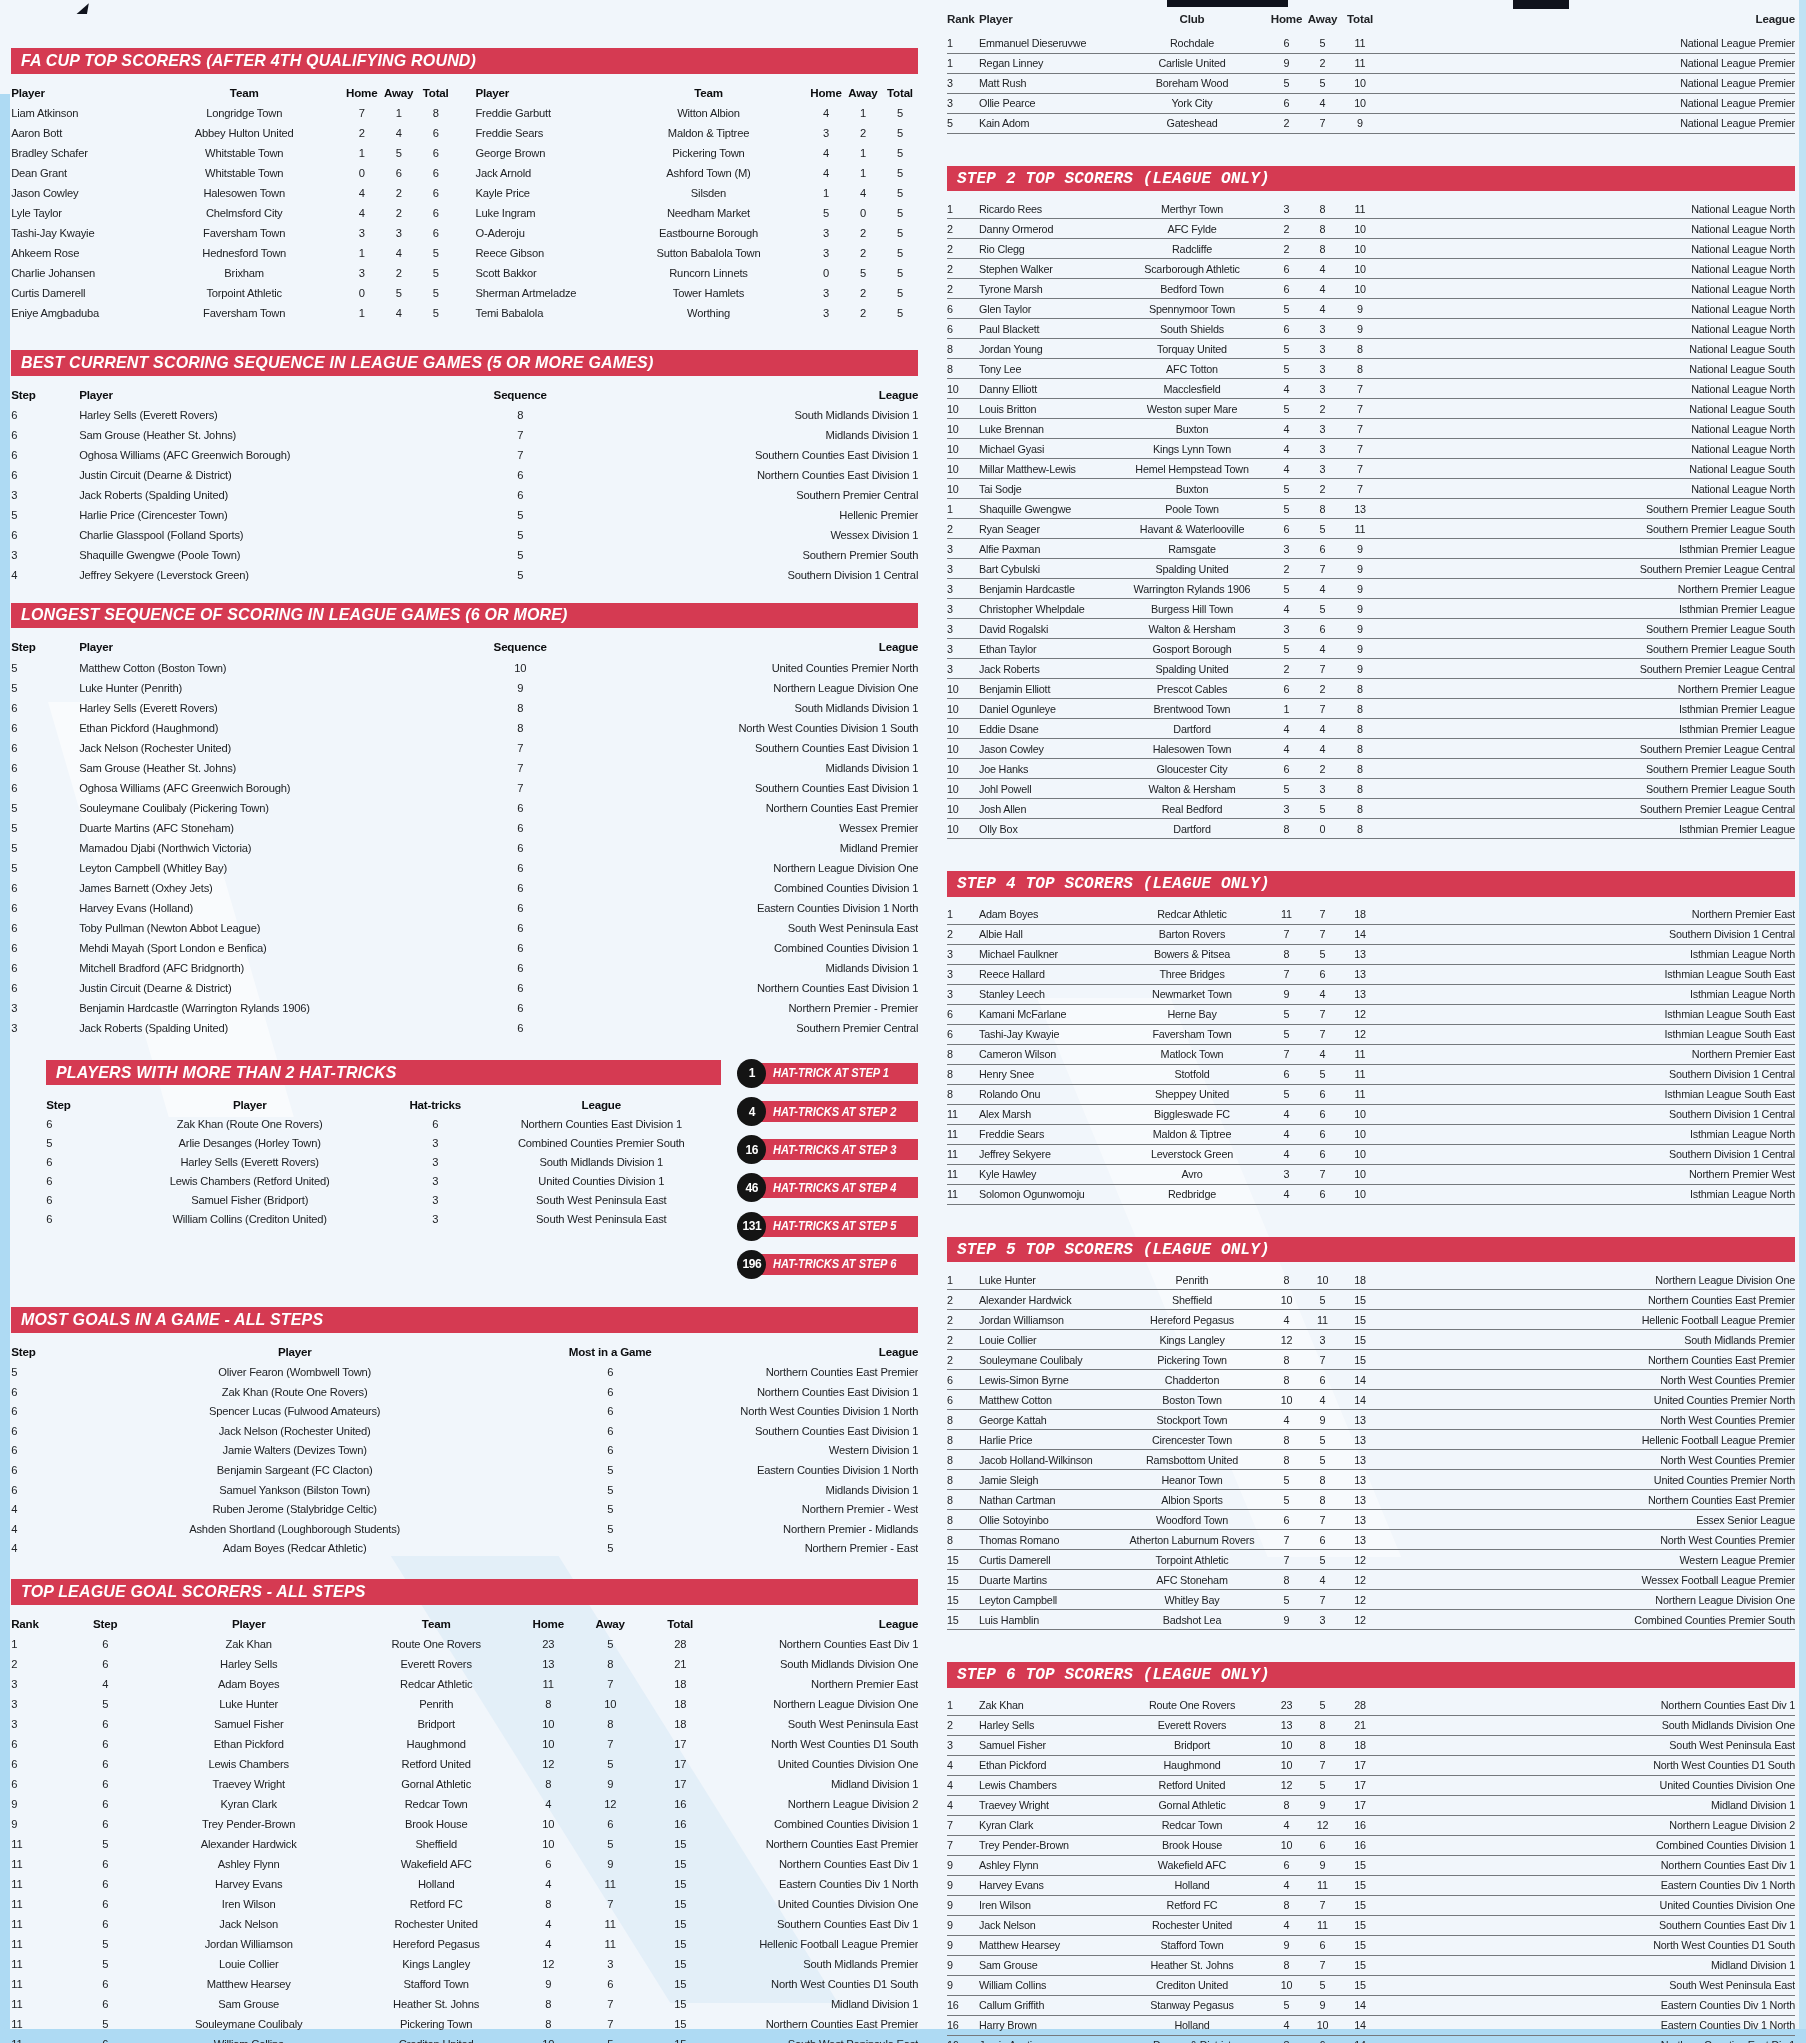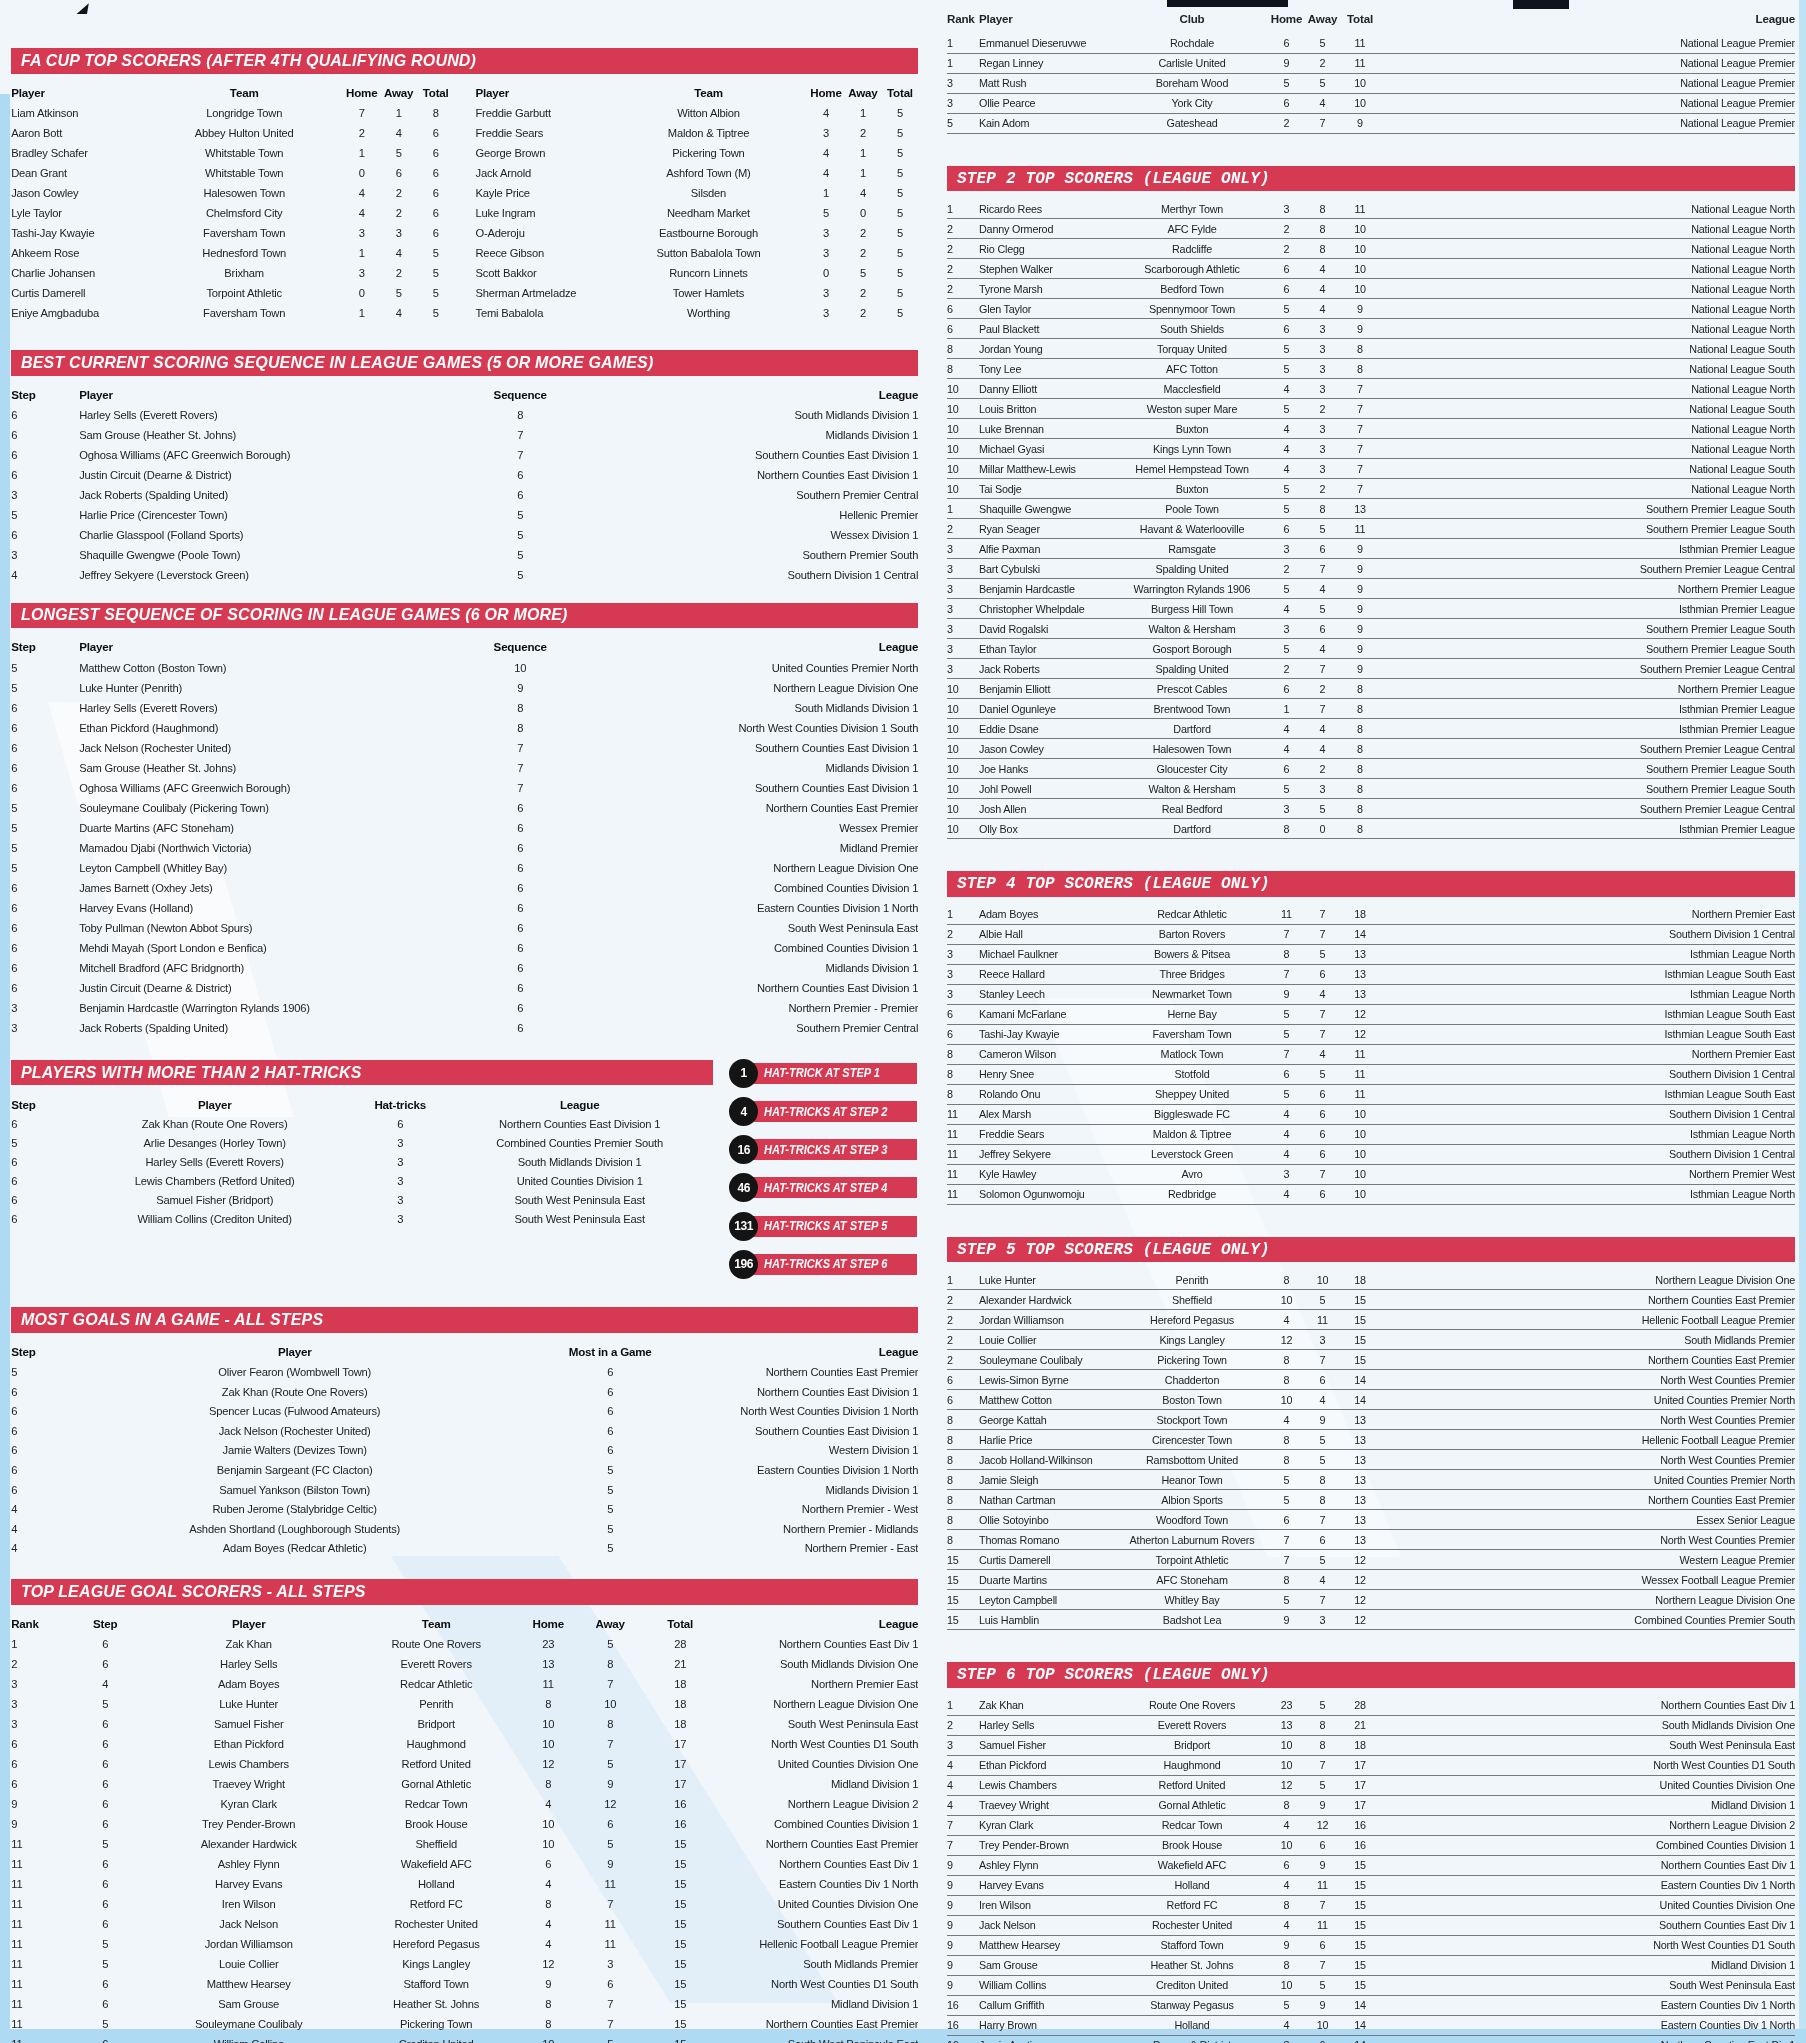--- a/index.html
+++ b/index.html
@@ -33,21 +33,21 @@
   .fa-row{height:20px;}
 
   
   .seq-grid{grid-template-columns:68px 375px 132px 1fr;}
   .seq-grid span:nth-child(1),.seq-grid span:nth-child(2){text-align:left;}
   .seq-grid span:nth-child(3){text-align:center;}
   .seq-grid span:nth-child(4){text-align:right;}
   .seq-row{height:20px;}
 
   
-  .ht-section{display:flex;min-height:233px;margin-bottom:14.4px;}
+  .ht-section{display:flex;min-height:233px;margin-bottom:14.4px;padding-left:35px;}
   .ht-left{width:702px;}
   .ht-grid{grid-template-columns:64px 279px 92px 1fr;}
   .ht-grid span{text-align:center;}
   .ht-grid span:nth-child(1){text-align:left;}
   .ht-row{height:19px;}
   .ht-badges{width:188px;margin-left:16px;padding-top:0;}
   .badge{display:flex;align-items:center;height:27px;margin-bottom:11.2px;}
   .badge-circle{flex:0 0 29px;width:29px;height:29px;border-radius:50%;background:#141414;color:#fff;
     display:flex;align-items:center;justify-content:center;font-weight:bold;font-size:12px;z-index:2;letter-spacing:-0.4px;}
   .badge-bar{flex:1;height:21px;background:var(--red);margin-left:-8.8px;display:flex;align-items:center;padding-left:15px;}
@@ -436,21 +436,21 @@
           <span>Combined Counties Division 1</span>
         </div>
         <div class="grid seq-grid seq-row">
           <span>6</span>
           <span>Harvey Evans (Holland)</span>
           <span>6</span>
           <span>Eastern Counties Division 1 North</span>
         </div>
         <div class="grid seq-grid seq-row">
           <span>6</span>
-          <span>Toby Pullman (Newton Abbot Spurs)</span>
+          <span>Toby Pullman (Newton Abbot League)</span>
           <span>6</span>
           <span>South West Peninsula East</span>
         </div>
         <div class="grid seq-grid seq-row">
           <span>6</span>
           <span>Mehdi Mayah (Sport London e Benfica)</span>
           <span>6</span>
           <span>Combined Counties Division 1</span>
         </div>
         <div class="grid seq-grid seq-row">

